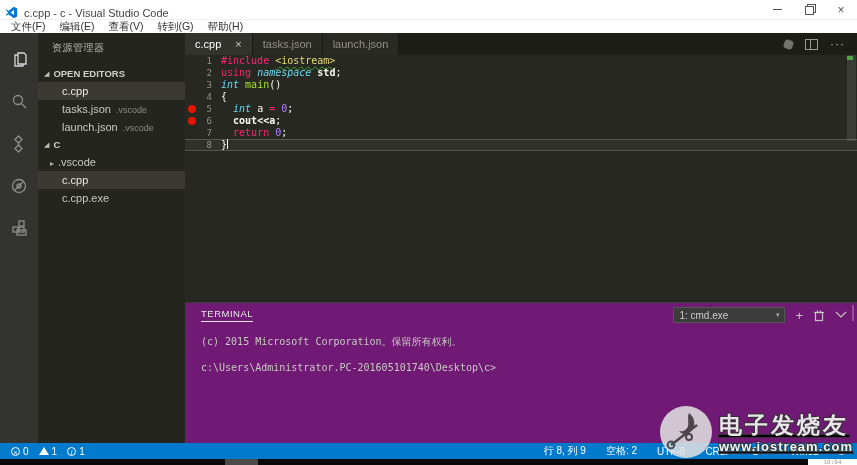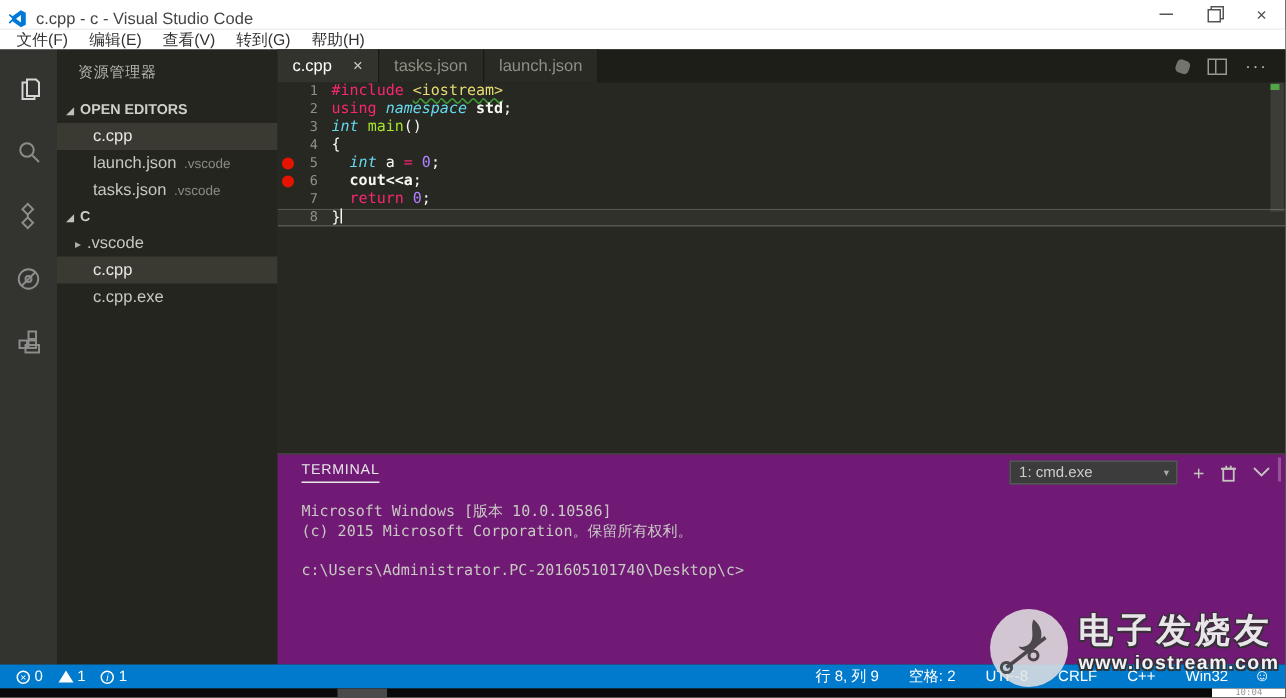--- a/index.html
+++ b/index.html
@@ -86,21 +86,21 @@
   .ico-err{width:9px;height:9px;border:1px solid #fff;border-radius:50%;font-size:7px;line-height:9px;text-align:center;box-sizing:border-box;}
   .ico-warn{width:0;height:0;border-left:5px solid transparent;border-right:5px solid transparent;border-bottom:8px solid #fff;}
   .ico-info{width:9px;height:9px;border:1px solid #fff;border-radius:50%;font-size:7px;line-height:9px;text-align:center;font-style:italic;box-sizing:border-box;}
   .smiley{font-size:11px;}
   
   #bottomstrip{position:absolute;left:0;top:459px;width:857px;height:6px;background:#0a0a0a;}
   #strip-gray{position:absolute;left:225px;top:0;width:33px;height:6px;background:#4a4a4a;}
   #strip-white{position:absolute;left:808px;top:0;width:49px;height:6px;background:#ffffff;
     font-size:6px;color:#9a9a9a;line-height:6px;text-align:center;font-family:"DejaVu Sans Mono",monospace;}
   
-  #watermark{position:absolute;right:4px;bottom:6px;display:flex;opacity:.93;pointer-events:none;}
+  #watermark{position:absolute;right:4px;bottom:6px;display:flex;align-items:center;opacity:.93;pointer-events:none;text-decoration:underline;}
   #wm-logo{width:54px;height:54px;flex:0 0 auto;margin-right:6px;}
   #wm-texts{display:flex;flex-direction:column;align-items:flex-start;}
   #wm-title{font-size:23px;font-weight:bold;color:#f4f4f4;letter-spacing:3px;
     text-shadow:1px 1px 0 #333,-1px 1px 0 #333,1px -1px 0 #333,-1px -1px 0 #333;}
   #wm-url{font-size:13px;font-weight:bold;color:#ffffff;letter-spacing:1px;
     text-shadow:1px 1px 0 #333,-1px 1px 0 #333,1px -1px 0 #333,-1px -1px 0 #333;margin-top:-2px;}
 </style>
 </head>
 <body>
 
@@ -169,22 +169,22 @@
   </div>
 
   <div id="sidebar">
     <div id="sidebar-title">资源管理器</div>
     <div class="section-header">
       <span class="section-arrow">◢</span>
       <span>OPEN EDITORS</span>
     </div>
     <div id="open-editors-list">
         <div class="side-row selected"><span>c.cpp</span></div>
+        <div class="side-row"><span>tasks.json</span><span class="suffix">.vscode</span></div>
         <div class="side-row"><span>launch.json</span><span class="suffix">.vscode</span></div>
-        <div class="side-row"><span>tasks.json</span><span class="suffix">.vscode</span></div>
       </div>
     <div class="section-header">
       <span class="section-arrow">◢</span>
       <span>C</span>
     </div>
     <div id="file-tree">
         <div class="side-row"><span class="tree-arrow">▸</span><span>.vscode</span></div>
         <div class="side-row selected"><span>c.cpp</span></div>
         <div class="side-row"><span>c.cpp.exe</span></div>
       </div>
@@ -240,21 +240,20 @@
             </svg>
           </span>
           <span class="panel-tool">
             <svg width="12" height="8" viewBox="0 0 12 8">
               <polyline points="1,1 6,6 11,1"></polyline>
             </svg>
           </span>
         </div>
       </div>
       <div id="terminal-body">
-          <div class="term-line">Microsoft Windows [版本 10.0.10586]</div>
           <div class="term-line">(c) 2015 Microsoft Corporation。保留所有权利。</div>
           <div class="term-line"> </div>
           <div class="term-line">c:\Users\Administrator.PC-201605101740\Desktop\c&gt;</div>
         </div>
       <div id="terminal-scrollline"></div>
     </div>
   </div>
 
   <div id="statusbar">
     <div id="status-left">

